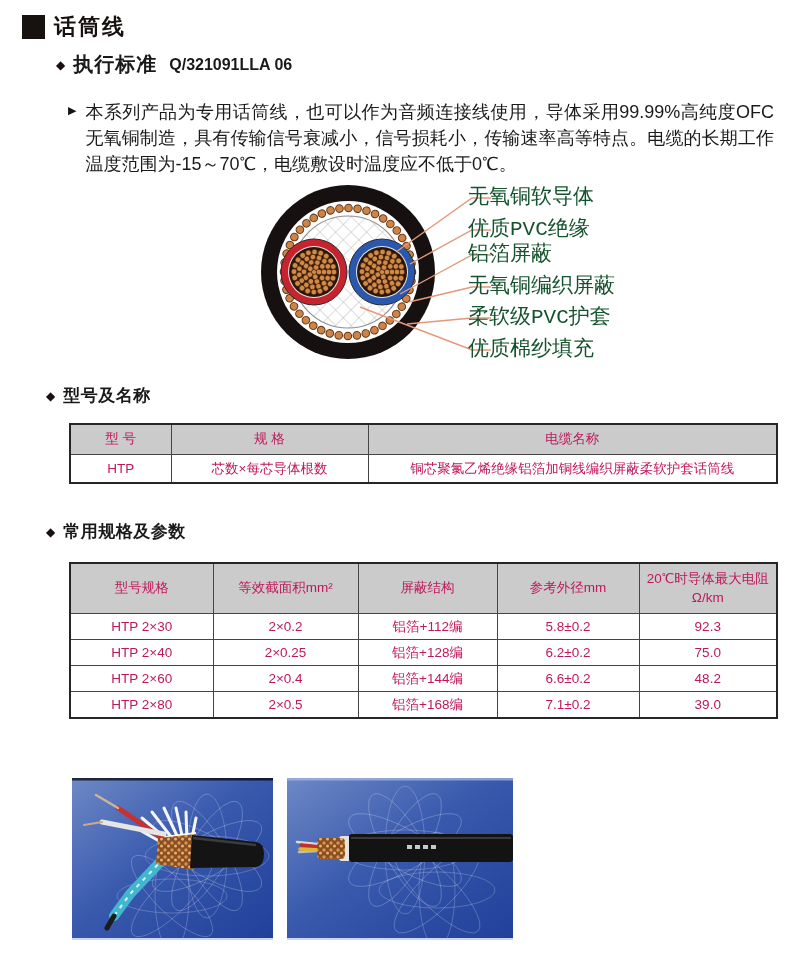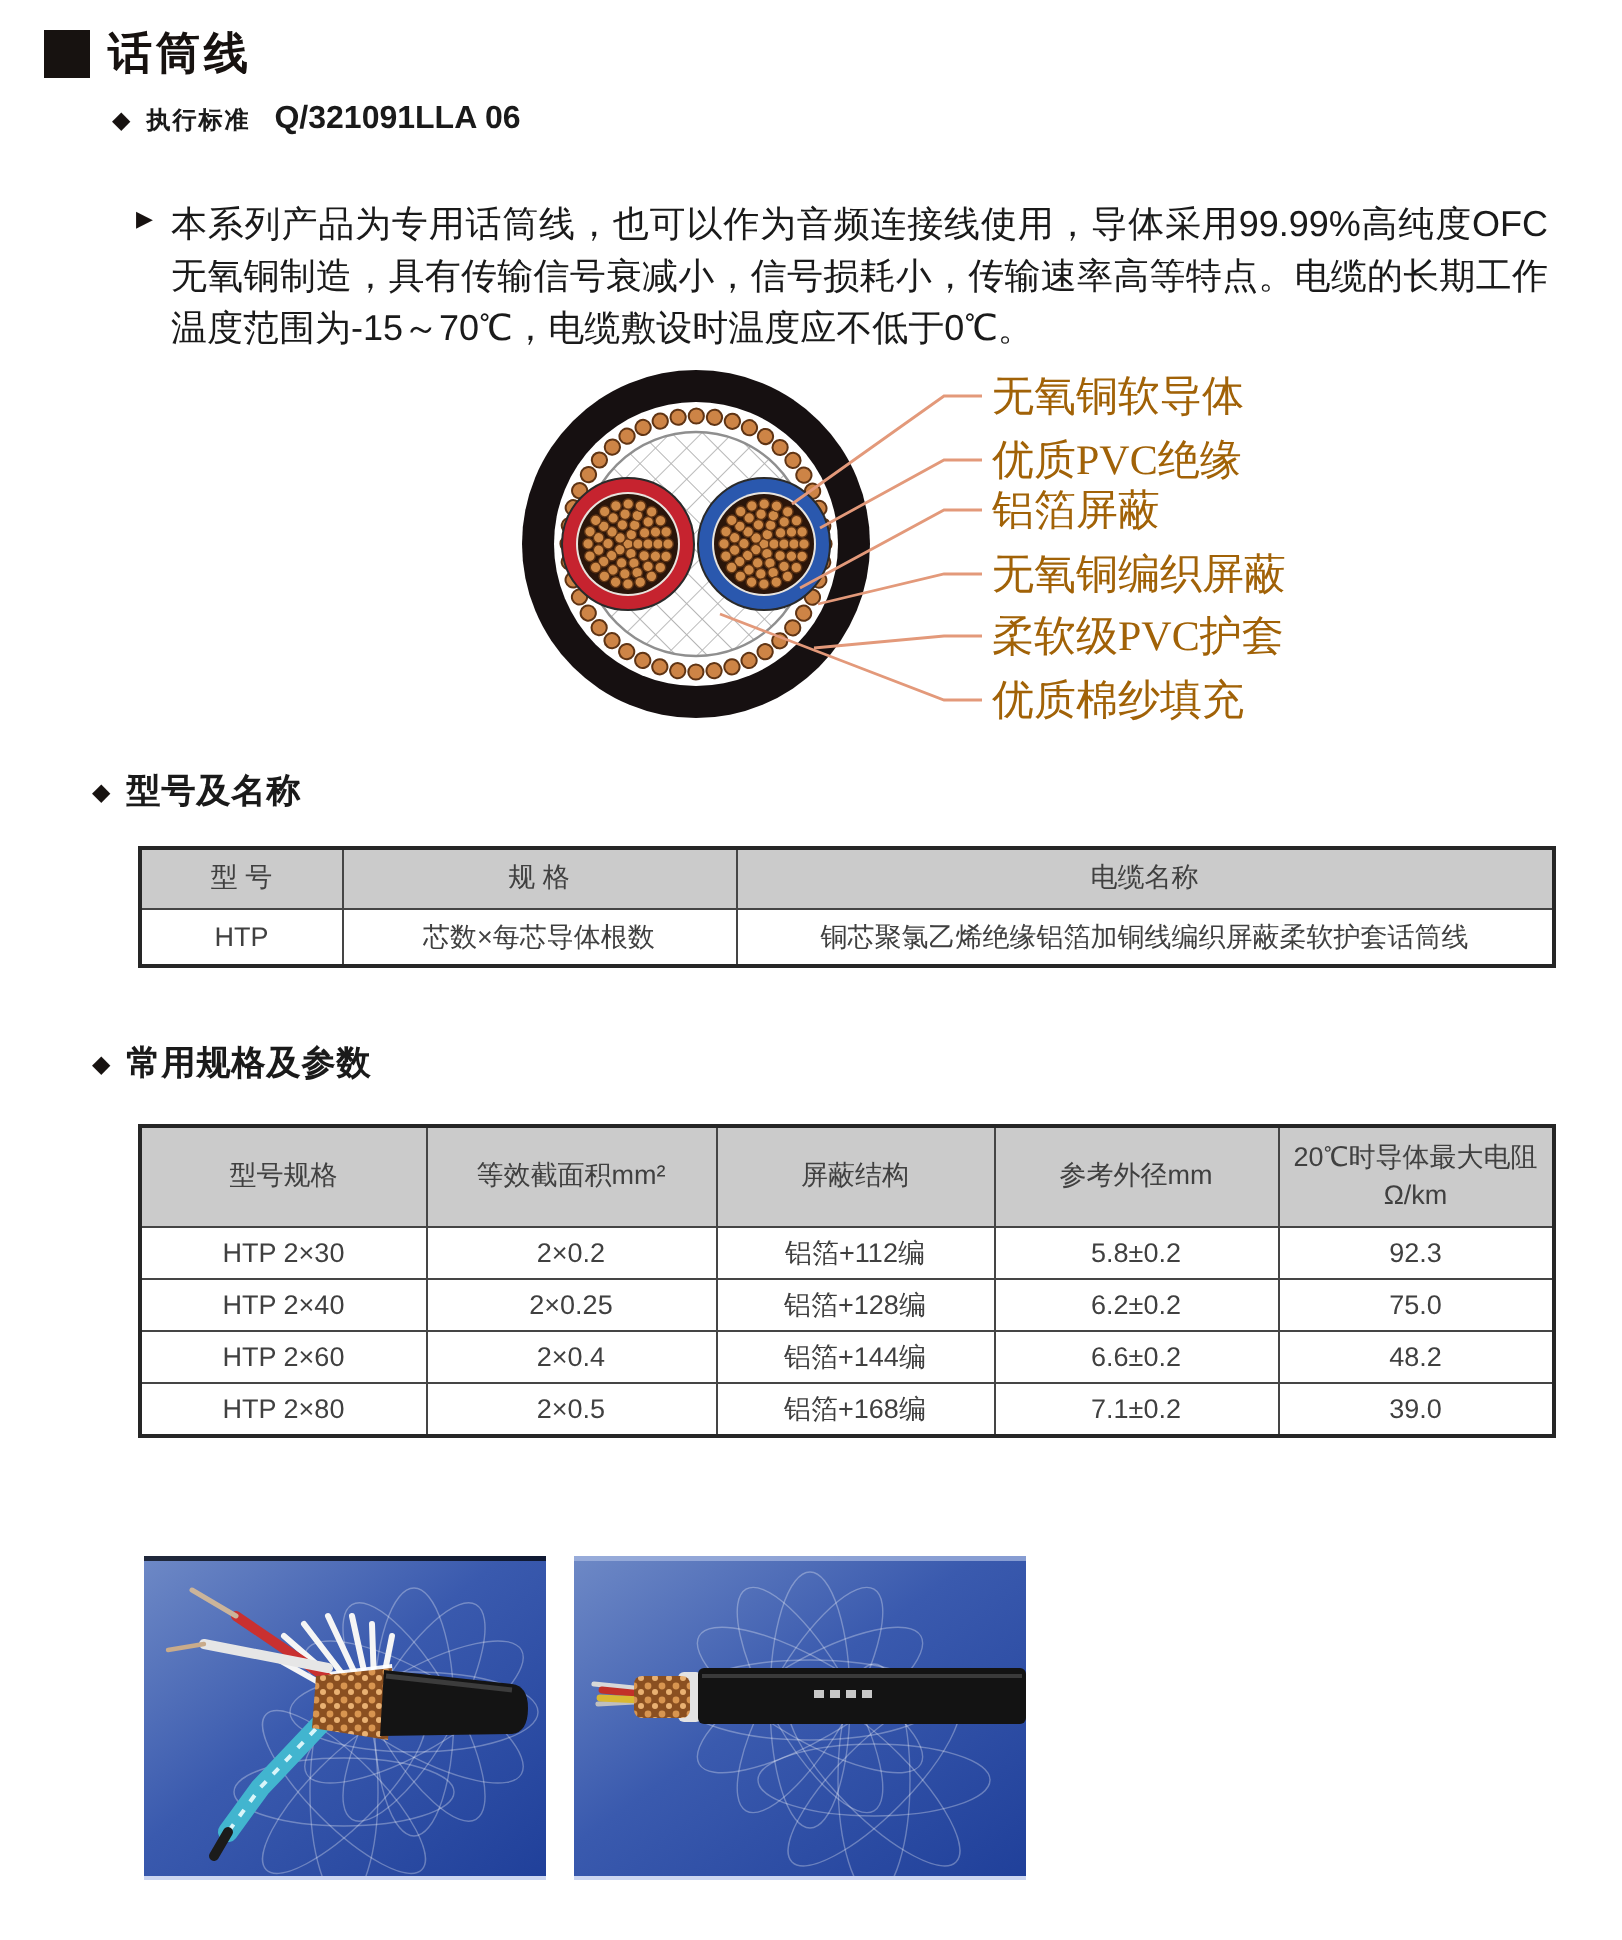--- a/index.html
+++ b/index.html
@@ -5,36 +5,36 @@
   html,body{margin:0;padding:0;background:#fff;}
   .page{position:relative;width:804px;height:970px;background:#ffffff;overflow:hidden;
         font-family:"Liberation Sans",sans-serif;color:#1a1a1a;}
   
   .title-row{position:absolute;left:22px;top:12px;display:flex;align-items:center;gap:9px;}
   .title-square{width:23px;height:24px;background:#171210;}
   .title-text{font-size:22px;font-weight:bold;letter-spacing:2px;color:#171210;}
   
   .standard-row{position:absolute;left:56px;top:51px;display:flex;align-items:center;gap:8px;}
   .marker-diamond{font-size:12px;color:#171210;line-height:1;}
-  .standard-label{font-size:12px;font-weight:bold;letter-spacing:1px;}
+  .standard-label{font-size:20px;font-weight:bold;letter-spacing:1px;}
   .standard-value{font-size:16px;font-weight:bold;margin-left:4px;}
   
   .desc-row{position:absolute;left:68px;top:99px;width:706px;display:flex;gap:9px;}
   .desc-arrow{font-size:11px;line-height:1;margin-top:6px;color:#171210;}
   .desc-text{font-size:18px;line-height:26px;text-align:justify;margin:0;}
   
   .diagram-svg{position:absolute;left:250px;top:177px;}
-  .dg-label{position:absolute;left:496px;font-family:Liberation Serif, serif;
-            font-size:21px;line-height:26px;white-space:nowrap;color:#a16207;}
+  .dg-label{position:absolute;left:468px;font-family:Liberation Mono, monospace;
+            font-size:21px;line-height:26px;white-space:nowrap;color:#14532d;}
   
   .sec-heading{position:absolute;left:46px;display:flex;align-items:center;gap:8px;}
   .sec-heading .txt{font-size:17px;font-weight:bold;letter-spacing:0.5px;}
   
   .data-table{position:absolute;left:69px;width:709px;border-collapse:collapse;table-layout:fixed;
-              border:2px solid #262626;font-size:13.5px;color:#404040;}
+              border:2px solid #262626;font-size:13.5px;color:#be185d;}
   .data-table th,.data-table td{border:1px solid #454545;text-align:center;padding:0 4px;
               font-weight:normal;overflow:hidden;}
   .data-table th{background:#cbcbcb;white-space:pre-line;line-height:1.35;}
   .t1{top:423px;}
   .t1 th{height:29px;}
   .t1 td{height:27px;}
   .t2{top:562px;border-radius:13px;}
   .t2 th{height:49px;}
   .t2 td{height:25px;}
   

